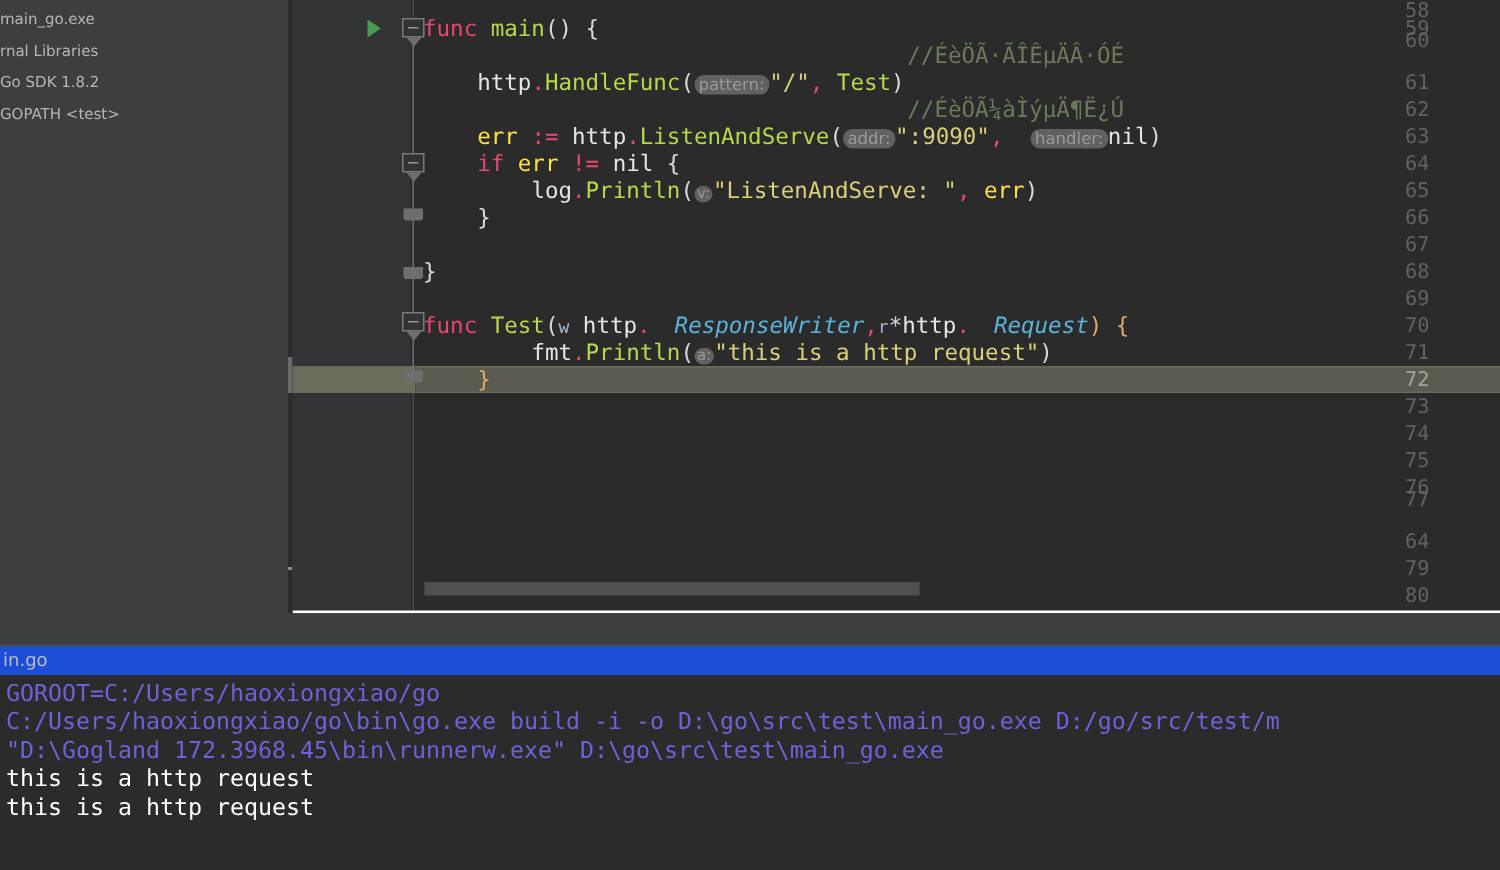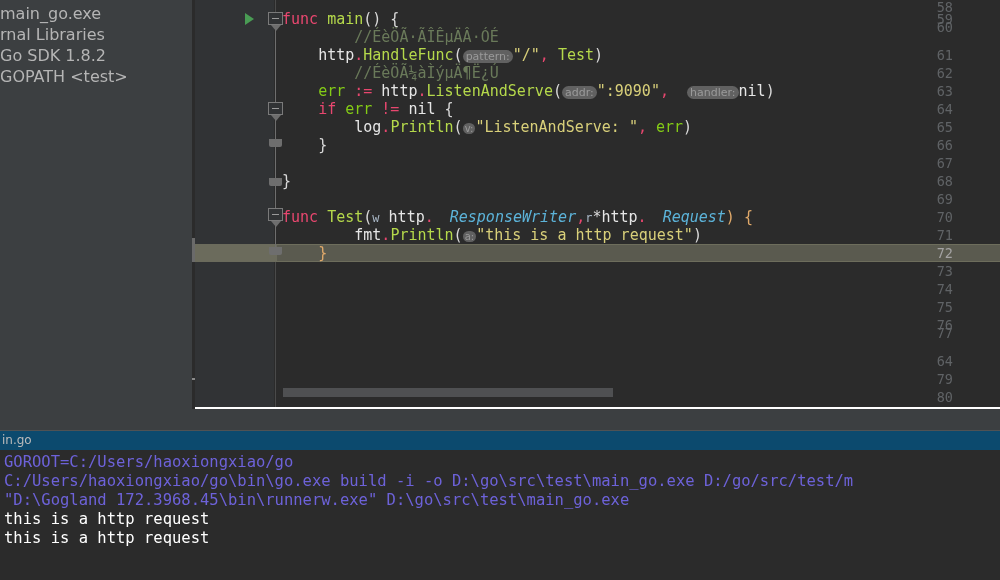--- a/index.html
+++ b/index.html
@@ -9,21 +9,21 @@
     background: #3c3f41;
     font-family: "DejaVu Sans Mono", monospace;
   }
   #root { position: relative; width: 1000px; height: 580px; }
 
   
   .sidebar {
     position: absolute; left: 0; top: 0; width: 192px; height: 409px;
     background: #3c3f41;
     font-family: "DejaVu Sans", sans-serif;
-    font-size: 16px; color: #bbbbbb;
+    font-size: 10px; color: #bbbbbb;
     padding-top: 3px;
     overflow: hidden;
   }
   .tree-item {
     height: 21px; line-height: 21px;
     padding-left: 0px;
     white-space: nowrap;
     color: #b5b5b5;
   }
   .splitter-v {
@@ -113,24 +113,24 @@
   .hl-gutter {
     position: absolute; left: 0; width: 82px; height: 18px;
     background: #6b6b5c;
   }
 
   
   .kw      { color: #e8476f; }
   .fn      { color: #b5d94b; }
   .typ     { color: #5cb3d9; font-style: italic; margin-left: 16px; }
   .str     { color: #d9d07a; }
-  .com     { color: #6a7a5a; }
+  .com     { color: #6a7a5a; text-align: center; }
   .pun     { color: #d9d9d9; }
   .op      { color: #e8476f; }
-  .var     { color: #84cc16; }
+  .var     { color: #fde047; }
   .brc     { color: #e0a96a; }
   .pkg     { color: #e6e6e6; }
   .hint {
     background: #616161; color: #9a9a9a;
     border-radius: 7px; padding: 0 3px;
     font-size: 11px;
     font-family: "DejaVu Sans", sans-serif;
   }
   .hint-sm {
     background: #616161; color: #9a9a9a;
@@ -152,21 +152,21 @@
     background: #ffffff;
   }
 
   
   .console-panel {
     position: absolute; left: 0; top: 409px; width: 1000px; height: 171px;
     background: #3c3f41;
   }
   .console-tabbar {
     position: absolute; left: 0; top: 22px; width: 1000px; height: 19px;
-    background: #0c4a6e;
+    background: #1d4ed8;
   }
   .console-tab {
     position: absolute; left: 0; top: 0;
     font-family: "DejaVu Sans", sans-serif;
     font-size: 12px; color: #bbbbbb;
     line-height: 19px; padding-left: 2px;
   }
   .console-out {
     position: absolute; left: 0; top: 41px; width: 1000px; height: 130px;
     background: #2b2b2b;

